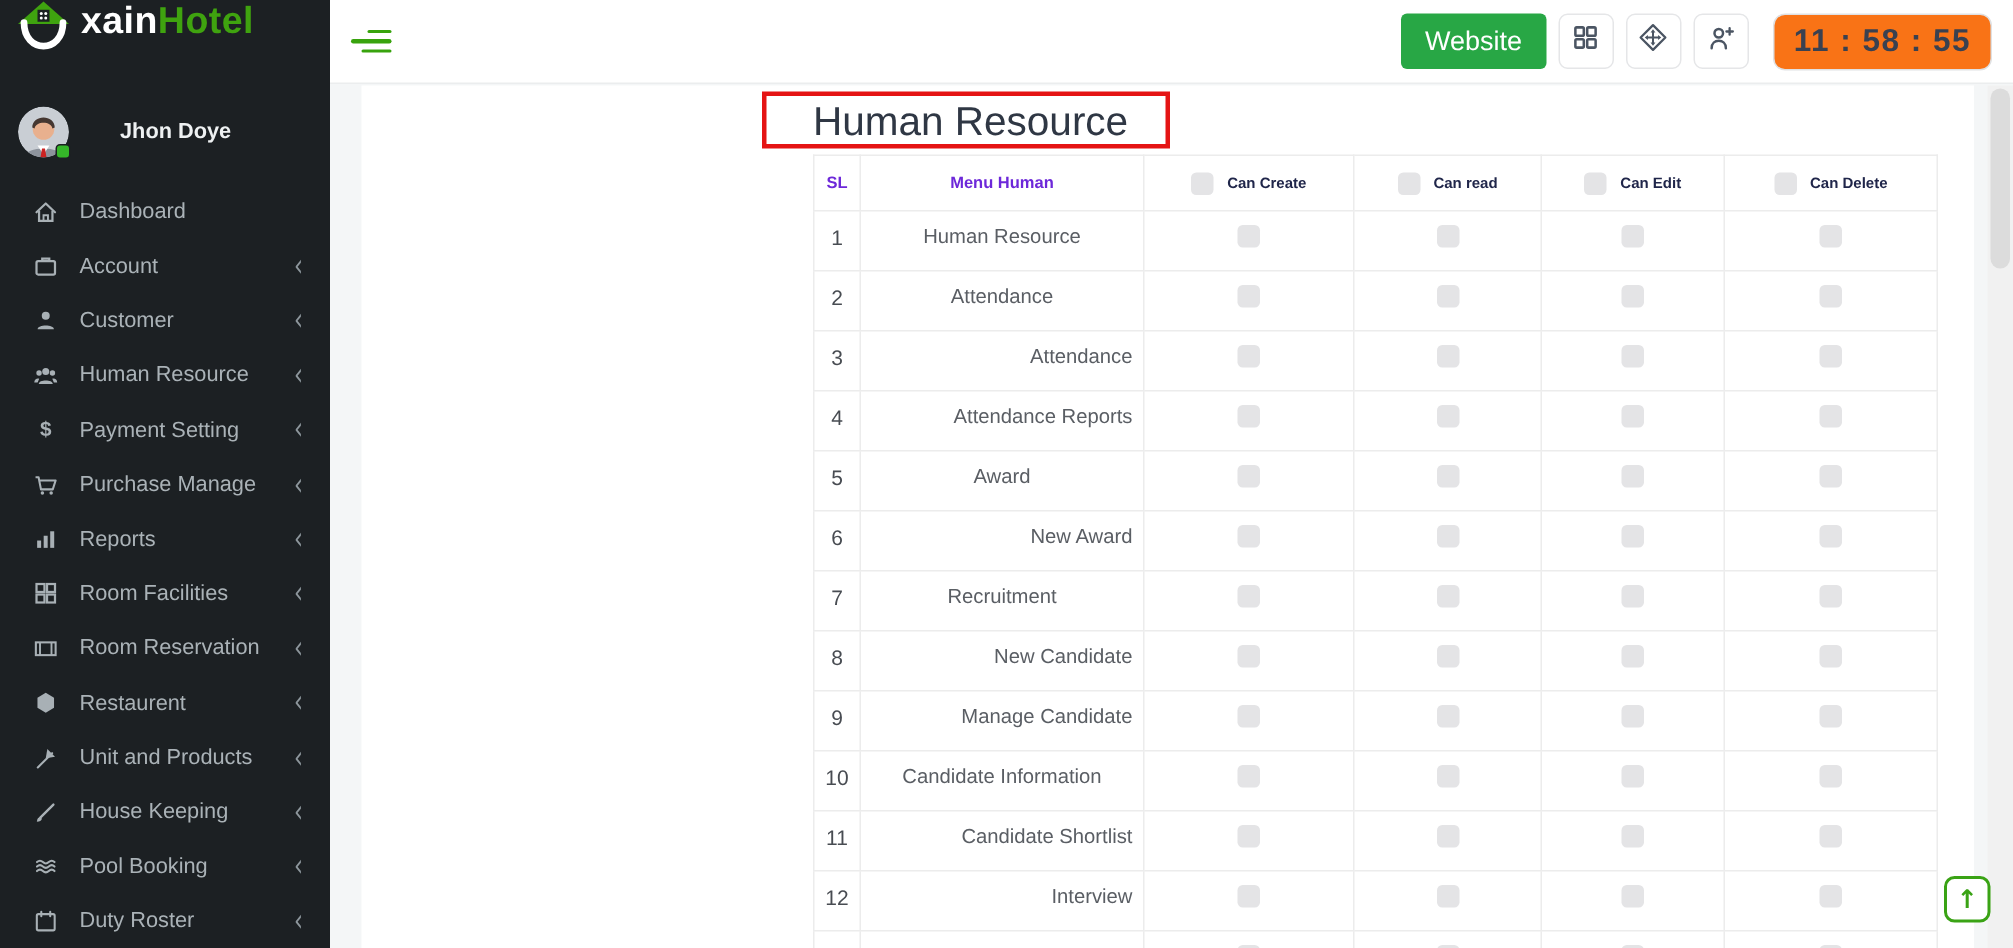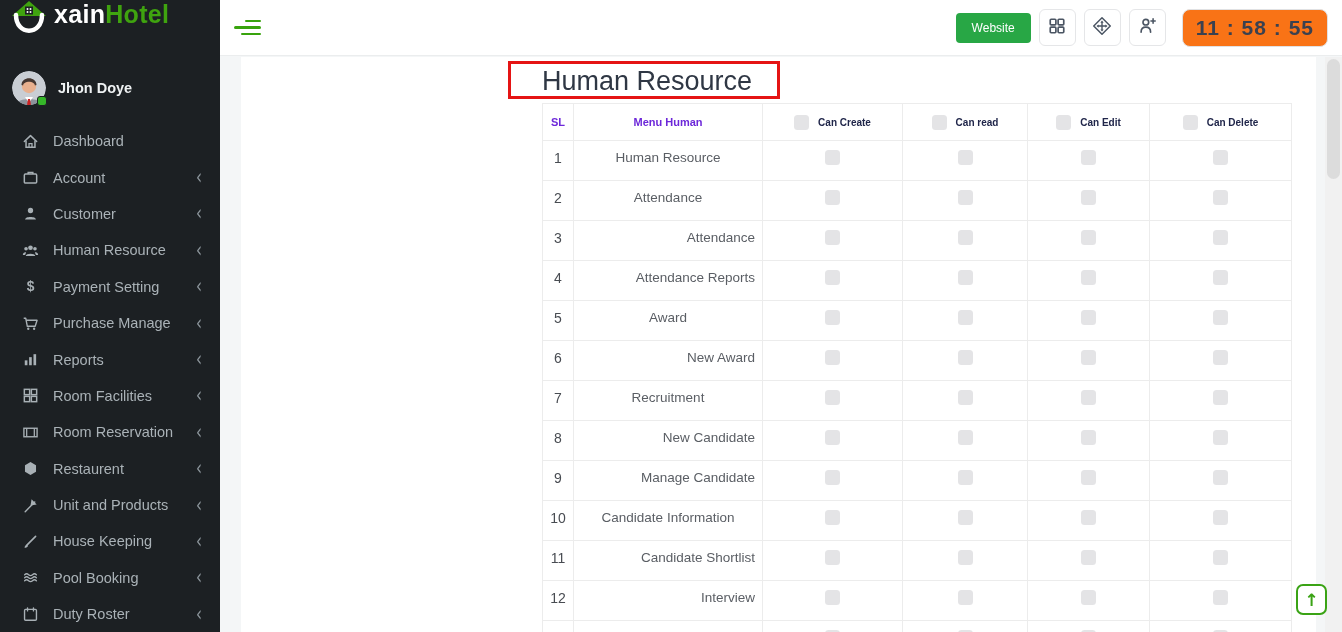--- a/index.html
+++ b/index.html
@@ -6,21 +6,21 @@
   html,body { width:1342px; height:632px; overflow:hidden;
     font-family:"Liberation Sans", sans-serif; background:#f4f6f7; }
 
   
   .sidebar { position:absolute; left:0; top:0; width:220px; height:632px;
     background:#1c2023; z-index:5; }
   .logo { height:58px; display:flex; align-items:flex-start; padding-left:8px; cursor:pointer; }
   .logo-text { font-size:25px; font-weight:bold; margin-left:4px; letter-spacing:.3px; }
   .logo-text .w { color:#ffffff; }
   .logo-text .g { color:#3fa30f; }
-  .user { display:flex; align-items:center; padding:13px 16px 12px 12px; }
+  .user { display:flex; align-items:center; padding:13px 16px 12px 12px;gap:22px; }
   .avatar-wrap { position:relative; width:34px; height:34px; }
   .avatar-wrap .dot { position:absolute; right:-1px; bottom:-1px; width:10px; height:10px;
     background:#35b729; border-radius:3px; border:1.5px solid #1c2023; }
   .user-name { color:#eef1f2; font-weight:bold; font-size:14.5px; margin-left:12px; }
   .nav { padding-top:6px; }
   .nav-item { display:flex; align-items:center; height:36.4px; padding:0 18px 0 18px;
     color:#aab2b7; font-size:14.5px; cursor:pointer; }
   .nav-item .ico { width:24px; display:flex; justify-content:center; align-items:center; flex:none; }
   .nav-item .lbl { margin-left:11px; white-space:nowrap; }
   .nav-item .chev { margin-left:auto; color:#8d969c; font-size:15px; line-height:1;
@@ -29,21 +29,21 @@
   
   .topbar { position:absolute; left:220px; top:0; width:1122px; height:56px;
     background:#ffffff; border-bottom:1px solid #ebedee; display:flex; align-items:center;
     padding:0 14px; z-index:4; }
   .hamburger { width:27px; display:flex; flex-direction:column; align-items:flex-end;
     gap:4px; cursor:pointer; }
   .hamburger span { display:block; height:2.6px; border-radius:2px; background:#38a30d; }
   .hamburger .b1 { width:16px; } .hamburger .b2 { width:27px; } .hamburger .b3 { width:20px; }
   .topbar-right { margin-left:auto; display:flex; align-items:center; gap:8px; }
   .btn-website { background:#28a745; color:#fff; border:none; border-radius:4px;
-    font-size:12px; font-family:inherit; padding:8px 16px; cursor:pointer; }
+    font-size:18px; font-family:inherit; padding:8px 16px; cursor:pointer; }
   .icon-btn { width:37px; height:37px; background:#fff; border:1px solid #e5e6e8;
     border-radius:6px; display:flex; align-items:center; justify-content:center; cursor:pointer; }
   .clock { border:1px solid #e0e1e3; border-radius:8px; padding:6px 13px;
     font-size:21px; font-weight:bold; color:#3a4150; letter-spacing:1px; margin-left:8px;
     background:#f97316; white-space:nowrap; }
 
   
   .page { position:absolute; left:220px; top:56px; width:1122px; height:576px;
     background:#f4f6f7; }
   .card { position:absolute; left:21px; top:1px; width:1075px; height:575px;

